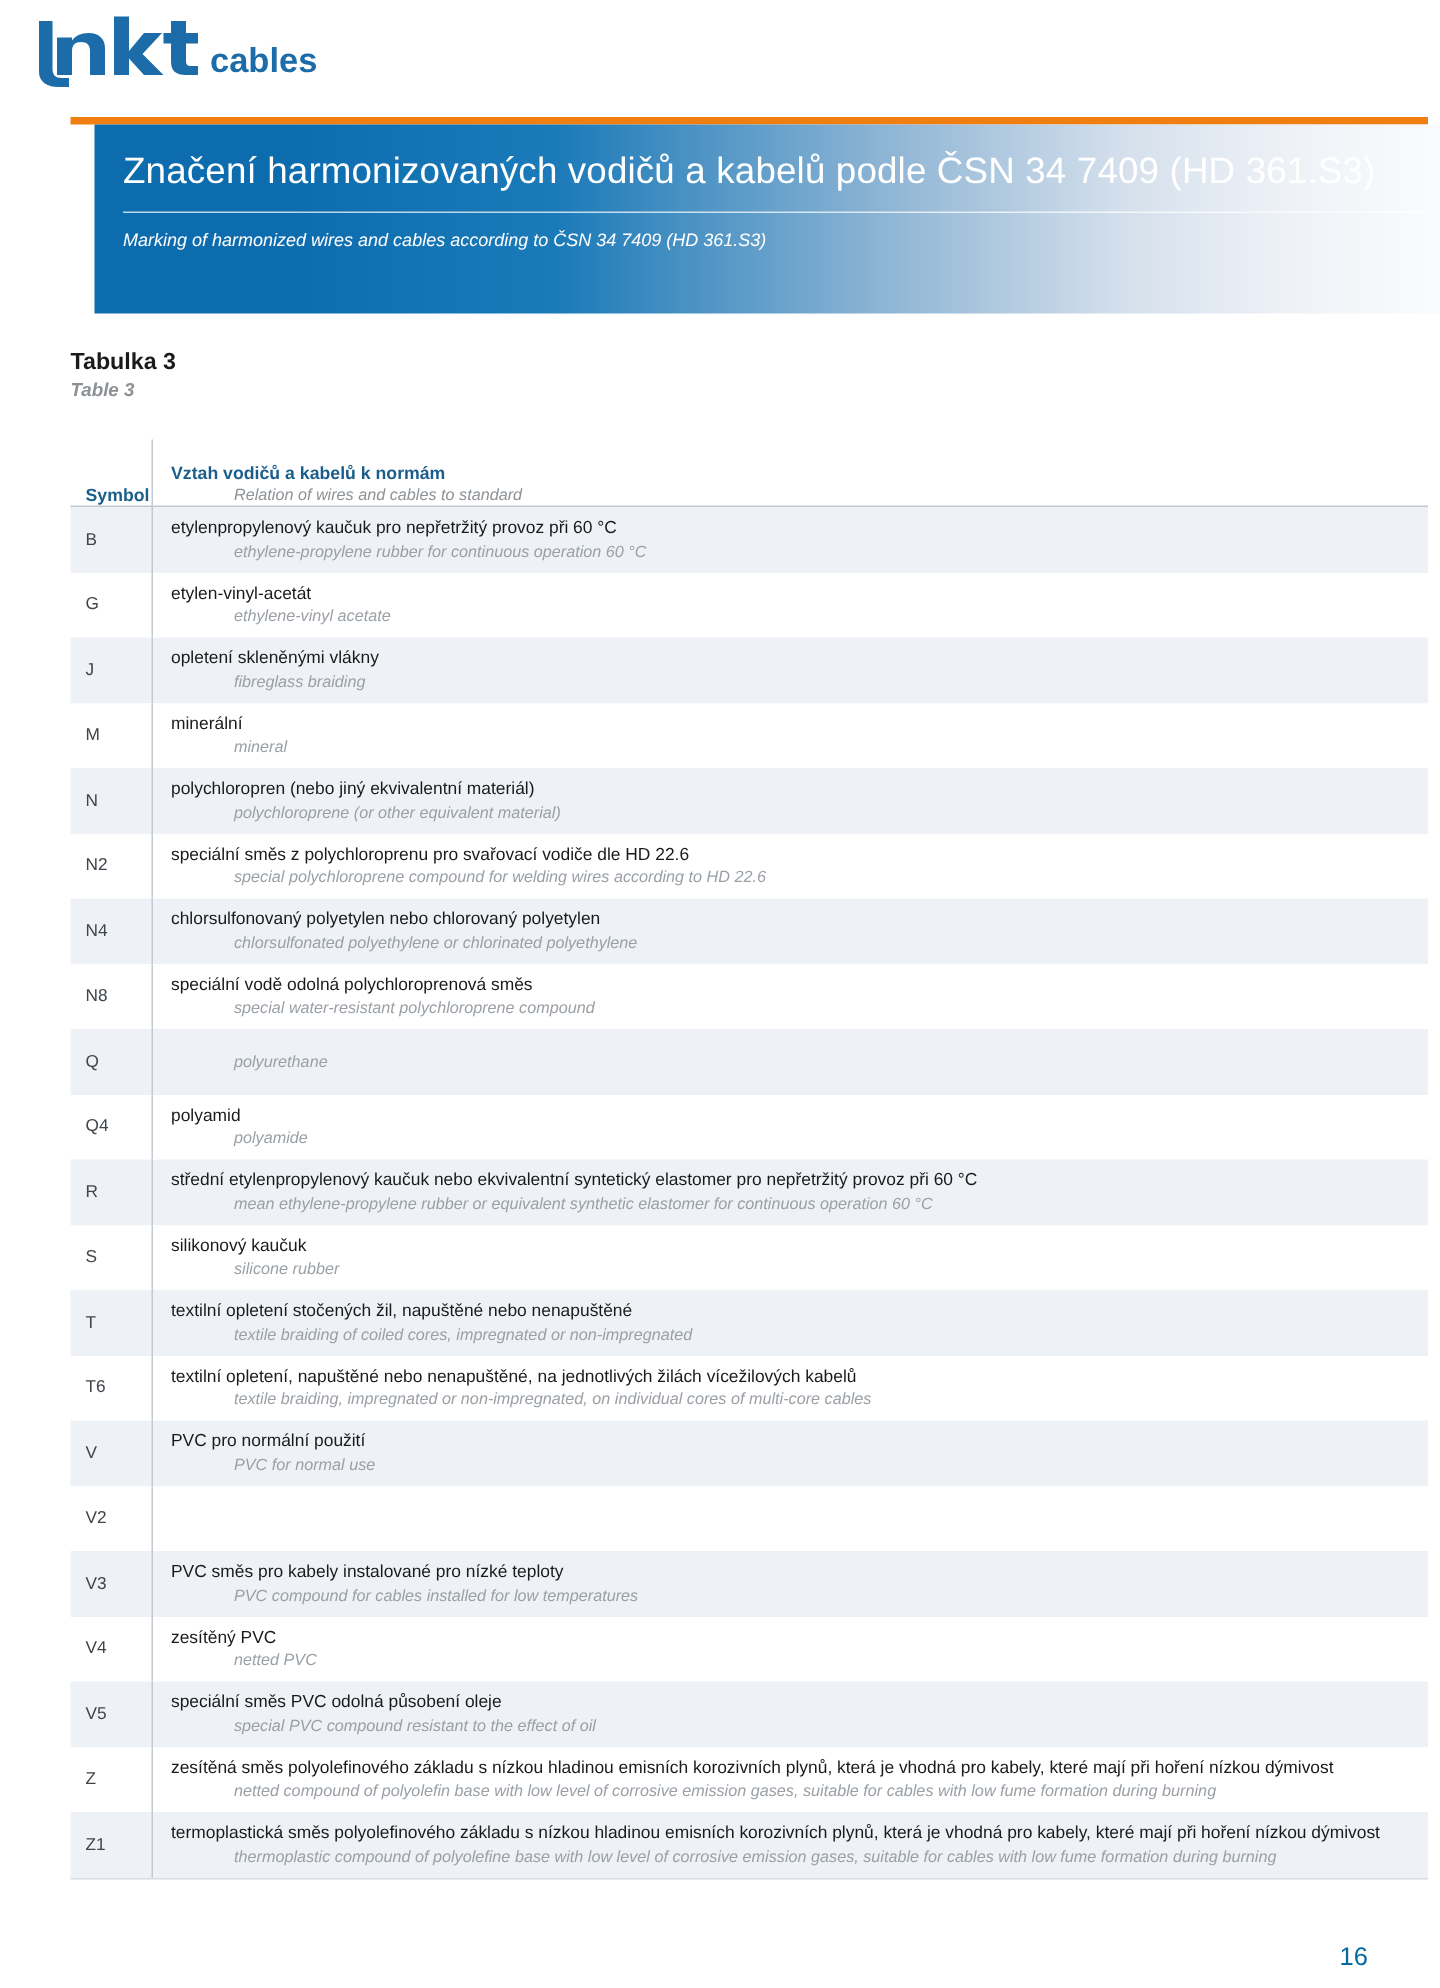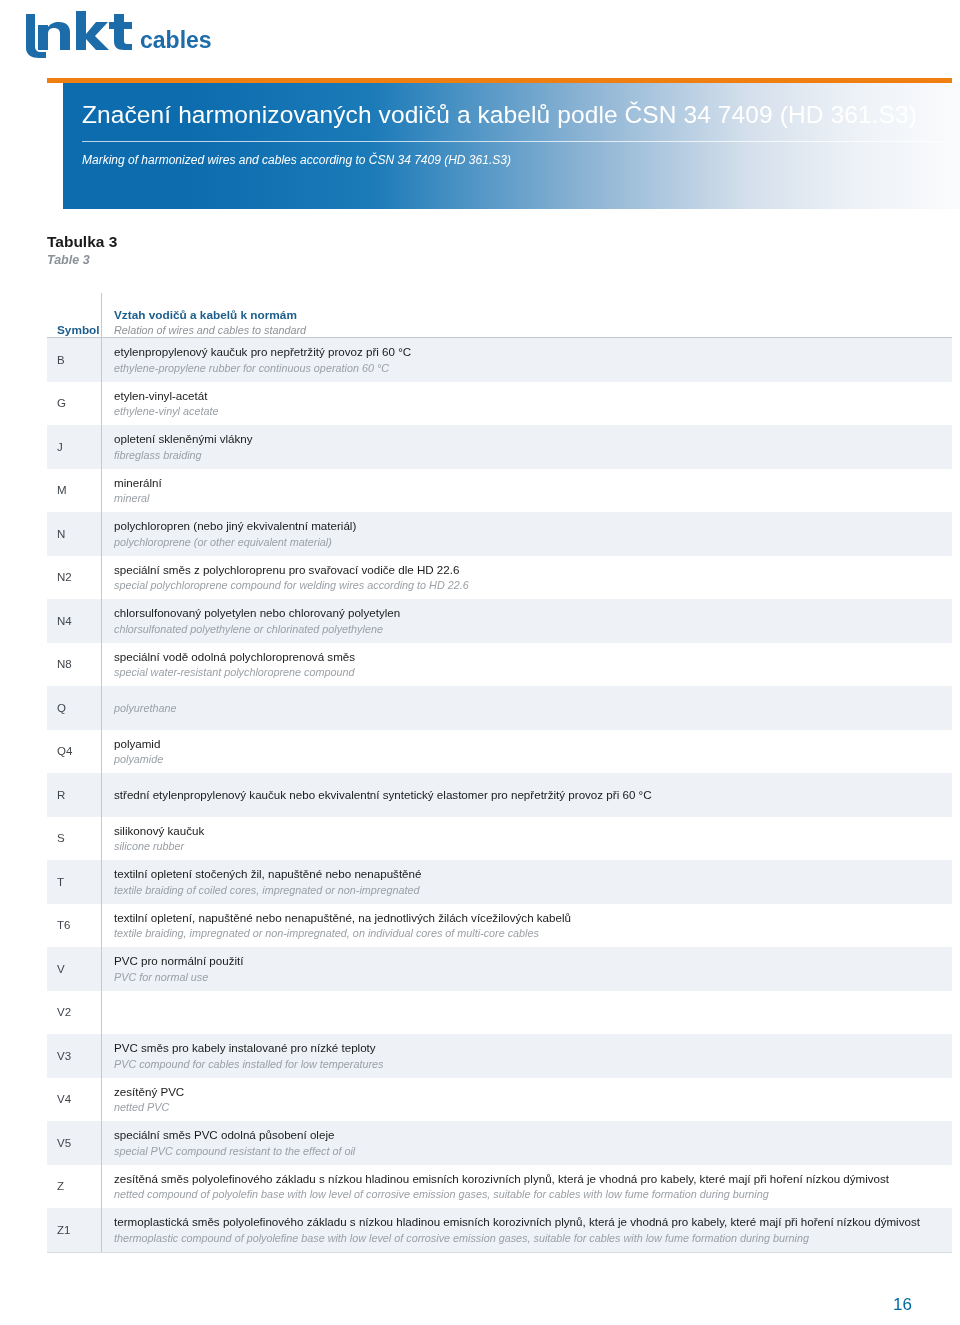--- a/index.html
+++ b/index.html
@@ -142,20 +142,21 @@
     line-height: 14.5px;
     white-space: nowrap;
   }
   .desc .en {
     font-size: 10.8px;
     font-style: italic;
     color: #9aa0a6;
     line-height: 14px;
     margin-top: 1px;
     white-space: nowrap;
+    margin-left: 42px;
   }
 
   
   .row.header {
     height: 52px;
     border-bottom: 1px solid #c2c9d1;
     align-items: flex-end;
     padding-top: 7px;
   }
   .row.header .sym {
@@ -310,20 +311,21 @@
         <div class="desc">
           <div class="cs">polyamid</div>
           <div class="en">polyamide</div>
         </div>
       </div>
       <div class="row data alt">
         <div class="sym">R</div>
         <div class="divider"></div>
         <div class="desc">
           <div class="cs">střední etylenpropylenový kaučuk nebo ekvivalentní syntetický elastomer pro nepřetržitý provoz při 60 °C</div>
+          <div class="en">mean ethylene-propylene rubber or equivalent synthetic elastomer for continuous operation 60 °C</div>
         </div>
       </div>
       <div class="row data plain">
         <div class="sym">S</div>
         <div class="divider"></div>
         <div class="desc">
           <div class="cs">silikonový kaučuk</div>
           <div class="en">silicone rubber</div>
         </div>
       </div>

